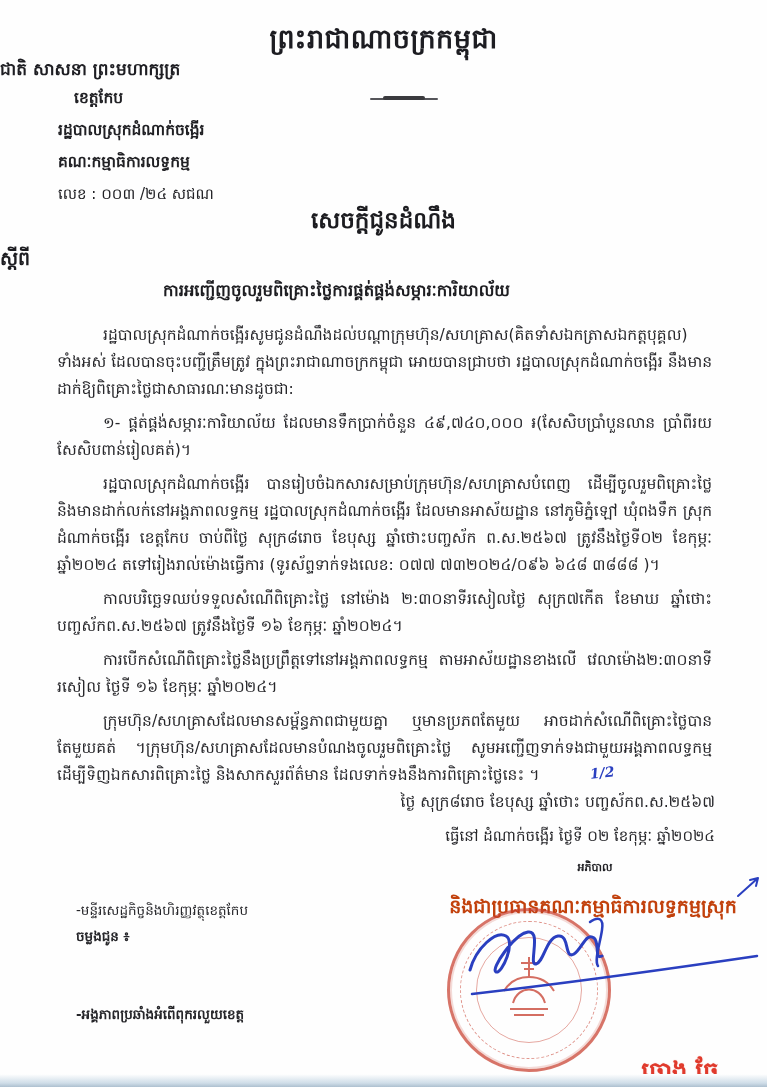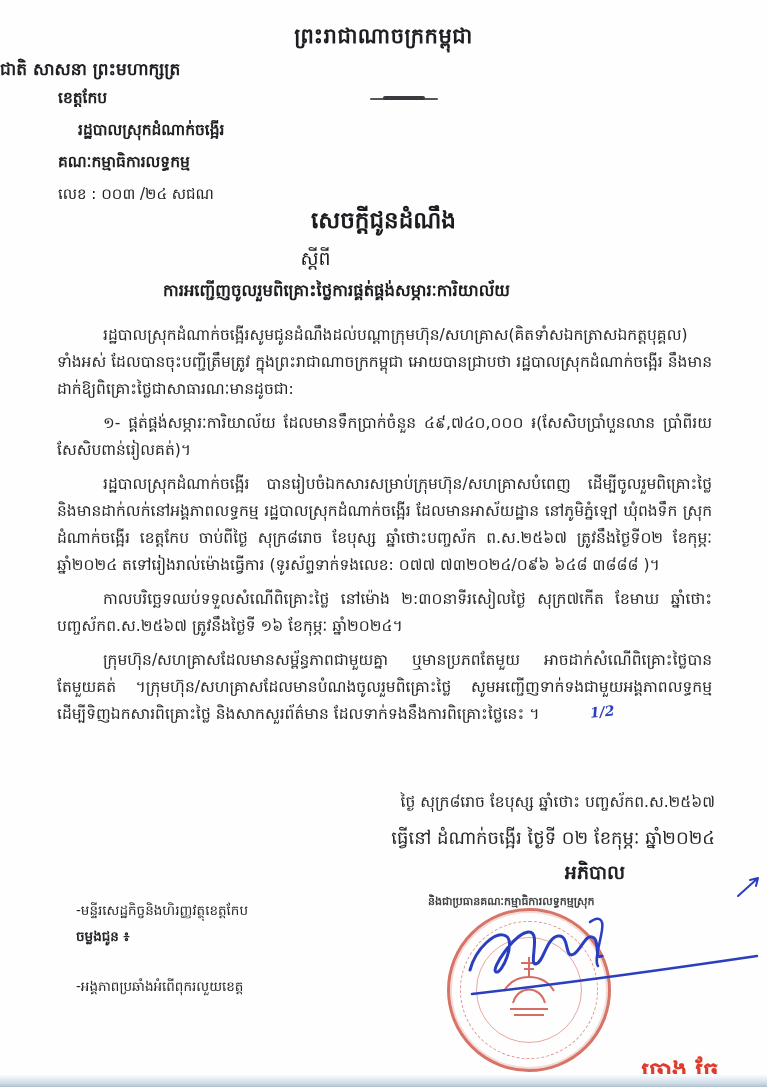--- a/index.html
+++ b/index.html
@@ -4,60 +4,60 @@
 <style>
   html,body{margin:0;padding:0;}
   body{
     width:767px;height:1087px;position:relative;overflow:hidden;
     background:#fefefe;
     font-family:"DejaVu Sans","Liberation Sans",sans-serif;
     color:#26262a;
   }
   .abs{position:absolute;}
   
-  .motto1{top:22px;left:0;width:767px;text-align:center;font-size:21px;font-weight:bold;letter-spacing:.5px;color:#1d1d22;}
+  .motto1{top:22px;left:0;width:767px;text-align:center;font-size:27px;font-weight:bold;letter-spacing:.5px;color:#1d1d22;}
   .motto2{top:58px;left:0;width:767px;text-align:left;font-size:17px;font-weight:bold;color:#1d1d22;}
   .divider{top:96px;left:383px;width:42px;height:4px;background:#3a3a3e;border-radius:2px;
     box-shadow:-14px 1px 0 -1px #55555a, 14px 1px 0 -1px #55555a;}
   
   .lh{left:58px;font-weight:bold;font-size:15.5px;color:#202024;}
-  .lh1{top:88px;}
-  .lh2{top:120px;margin-left:20px;}
+  .lh1{top:88px;margin-left:16px;}
+  .lh2{top:120px;}
   .lh3{top:152px;}
   .lh4{top:184px;font-weight:normal;font-size:15px;}
   
   .t1{top:206px;left:0;width:767px;text-align:center;font-size:23px;font-weight:bold;color:#1c1c20;}
-  .t2{top:246px;left:0;width:631px;text-align:center;font-size:19px;font-weight:normal;color:#1c1c20;}
+  .t2{top:246px;left:0;width:631px;font-size:19px;font-weight:bold;color:#1c1c20;}
   .t3{top:280px;left:0;width:673px;text-align:center;font-size:16.5px;font-weight:bold;color:#1c1c20;}
   
   .body{top:322px;left:57px;width:655px;font-size:15.5px;line-height:27px;text-align:justify;color:#26262a;}
   .body p{margin:0 0 7px 0;text-indent:46px;}
   .mark-ink{color:#2a3fc0;font-style:italic;font-weight:bold;display:inline-block;transform:rotate(-6deg);font-size:14px;font-family:"DejaVu Serif",serif;}
   
   .close1{top:792px;right:52px;font-size:15.5px;color:#26262a;}
-  .close2{top:826px;right:52px;font-size:18px;color:#26262a;}
+  .close2{top:826px;right:52px;font-size:15px;color:#26262a;}
   
-  .sig-title{top:860px;left:430px;width:330px;text-align:center;font-size:19px;font-weight:bold;color:#202024;}
-  .sig-sub{top:894px;left:428px;width:330px;text-align:left;font-size:11px;font-weight:bold;color:#404040;}
+  .sig-title{top:860px;left:430px;width:330px;text-align:center;font-size:11px;font-weight:bold;color:#202024;}
+  .sig-sub{top:894px;left:428px;width:330px;text-align:center;font-size:19px;font-weight:bold;color:#c2410c;}
   .pen-arrow{top:874px;left:736px;width:26px;height:26px;}
   .stamp{top:908px;left:447px;width:158px;height:158px;border-radius:50%;
     border:3px solid rgba(199,62,46,.72);
     box-shadow:inset 0 0 0 2px rgba(199,62,46,.18);}
   .stamp .ring2{position:absolute;top:10px;left:10px;right:10px;bottom:10px;border-radius:50%;
     border:1.5px dashed rgba(199,62,46,.55);}
   .stamp .ring3{position:absolute;top:26px;left:26px;right:26px;bottom:26px;border-radius:50%;
     border:1.5px solid rgba(199,62,46,.45);}
   .stamp svg{position:absolute;top:30px;left:30px;opacity:.75;}
   .signature-svg{top:908px;left:462px;width:300px;height:100px;}
   .signer{top:1056px;left:600px;width:160px;text-align:center;font-size:24px;font-weight:bold;color:#e03a2c;text-shadow:0 0 1px rgba(224,58,44,.5);}
   
   .cc{left:76px;font-size:13.5px;color:#26262a;}
   .cc0{top:928px;font-weight:bold;}
   .cc1{top:902px;}
-  .cc2{top:978px;}
+  .cc2{top:1006px;font-weight:bold;}
   
   .bottom-strip{left:0;bottom:0;width:767px;height:13px;
     background:linear-gradient(#ffffff, #cfdde8 70%, #adc0cf);}
 </style>
 </head>
 <body>
 
 <div class="abs motto1">ព្រះរាជាណាចក្រកម្ពុជា</div>
 <div class="abs motto2">ជាតិ សាសនា ព្រះមហាក្សត្រ</div>
 <div class="abs divider"></div>
@@ -69,20 +69,21 @@
 
 <div class="abs t1">សេចក្តីជូនដំណឹង</div>
 <div class="abs t2">ស្តីពី</div>
 <div class="abs t3">ការអញ្ជើញចូលរួមពិគ្រោះថ្លៃការផ្គត់ផ្គង់សម្ភារៈការិយាល័យ</div>
 
 <div class="abs body">
   <p>រដ្ឋបាលស្រុកដំណាក់ចង្អើរសូមជូនដំណឹងដល់បណ្តាក្រុមហ៊ុន/សហគ្រាស(គិតទាំសឯកត្រាសឯកត្តបុគ្គល) ទាំងអស់ ដែលបានចុះបញ្ជីត្រឹមត្រូវ ក្នុងព្រះរាជាណាចក្រកម្ពុជា អោយបានជ្រាបថា រដ្ឋបាលស្រុកដំណាក់ចង្អើរ នឹងមានដាក់ឱ្យពិគ្រោះថ្លៃជាសាធារណៈមានដូចជា:</p>
   <p>១- ផ្គត់ផ្គង់សម្ភារៈការិយាល័យ ដែលមានទឹកប្រាក់ចំនួន ៤៩,៧៤០,០០០ ៛(សែសិបប្រាំបួនលាន ប្រាំពីរយ សែសិបពាន់រៀលគត់)។</p>
   <p>រដ្ឋបាលស្រុកដំណាក់ចង្អើរ បានរៀបចំឯកសារសម្រាប់ក្រុមហ៊ុន/សហគ្រាសបំពេញ ដើម្បីចូលរួមពិគ្រោះថ្លៃ និងមានដាក់លក់នៅអង្គភាពលទ្ធកម្ម រដ្ឋបាលស្រុកដំណាក់ចង្អើរ ដែលមានអាស័យដ្ឋាន នៅភូមិភ្នំឡៅ ឃុំពងទឹក ស្រុកដំណាក់ចង្អើរ ខេត្តកែប ចាប់ពីថ្ងៃ សុក្រ៨រោច ខែបុស្ស ឆ្នាំថោះបញ្ចស័ក ព.ស.២៥៦៧ ត្រូវនឹងថ្ងៃទី០២ ខែកុម្ភៈ ឆ្នាំ២០២៤ តទៅរៀងរាល់ម៉ោងធ្វើការ (ទូរស័ព្ទទាក់ទងលេខ: ០៧៧ ៧៣២០២៤/០៩៦ ៦៤៨ ៣៨៨៨ )។</p>
   <p>កាលបរិច្ឆេទឈប់ទទួលសំណើពិគ្រោះថ្លៃ នៅម៉ោង ២:៣០នាទីរសៀលថ្ងៃ សុក្រ៧កើត ខែមាឃ ឆ្នាំថោះ បញ្ចស័កព.ស.២៥៦៧ ត្រូវនឹងថ្ងៃទី ១៦ ខែកុម្ភៈ ឆ្នាំ២០២៤។</p>
+  <p>ការបើកសំណើពិគ្រោះថ្លៃនឹងប្រព្រឹត្តទៅនៅអង្គភាពលទ្ធកម្ម តាមអាស័យដ្ឋានខាងលើ វេលាម៉ោង២:៣០នាទី រសៀល ថ្ងៃទី ១៦ ខែកុម្ភៈ ឆ្នាំ២០២៤។</p>
   <p><span>ក្រុមហ៊ុន/សហគ្រាសដែលមានសម្ព័ន្ធភាពជាមួយគ្នា ឬមានប្រភពតែមួយ អាចដាក់សំណើពិគ្រោះថ្លៃបានតែមួយគត់ ។ក្រុមហ៊ុន/សហគ្រាសដែលមានបំណងចូលរួមពិគ្រោះថ្លៃ សូមអញ្ជើញទាក់ទងជាមួយអង្គភាពលទ្ធកម្ម ដើម្បីទិញឯកសារពិគ្រោះថ្លៃ និងសាកសួរព័ត៌មាន ដែលទាក់ទងនឹងការពិគ្រោះថ្លៃនេះ ។</span> <span class="mark-ink">1/2</span></p>
 </div>
 
 <div class="abs close1">ថ្ងៃ សុក្រ៨រោច ខែបុស្ស ឆ្នាំថោះ បញ្ចស័កព.ស.២៥៦៧</div>
 <div class="abs close2">ធ្វើនៅ ដំណាក់ចង្អើរ ថ្ងៃទី ០២ ខែកុម្ភៈ ឆ្នាំ២០២៤</div>
 
 <div class="abs sig-title">អភិបាល</div>
 <div class="abs sig-sub">និងជាប្រធានគណៈកម្មាធិការលទ្ធកម្មស្រុក</div>
 
 <svg class="abs pen-arrow" viewBox="0 0 26 26">

